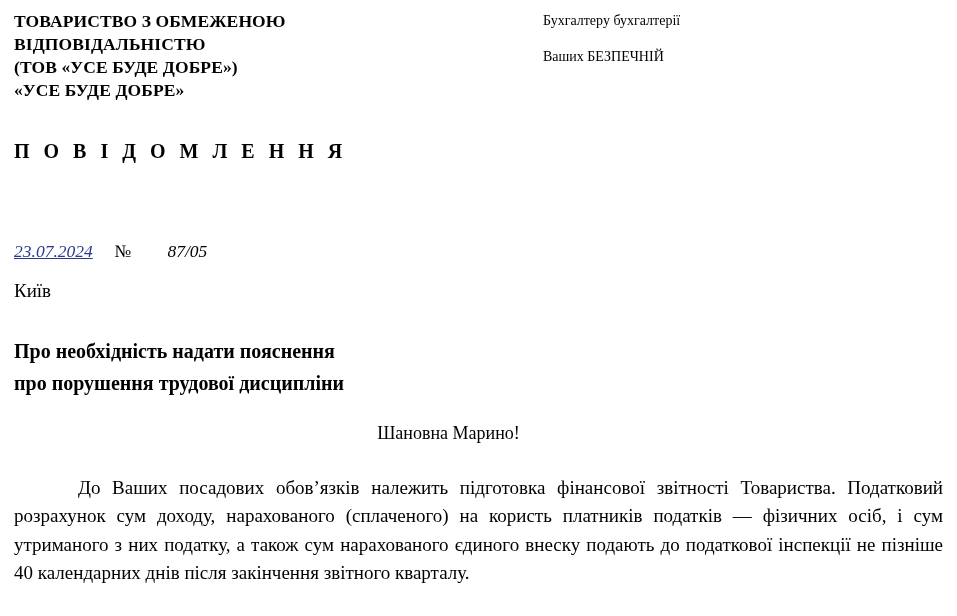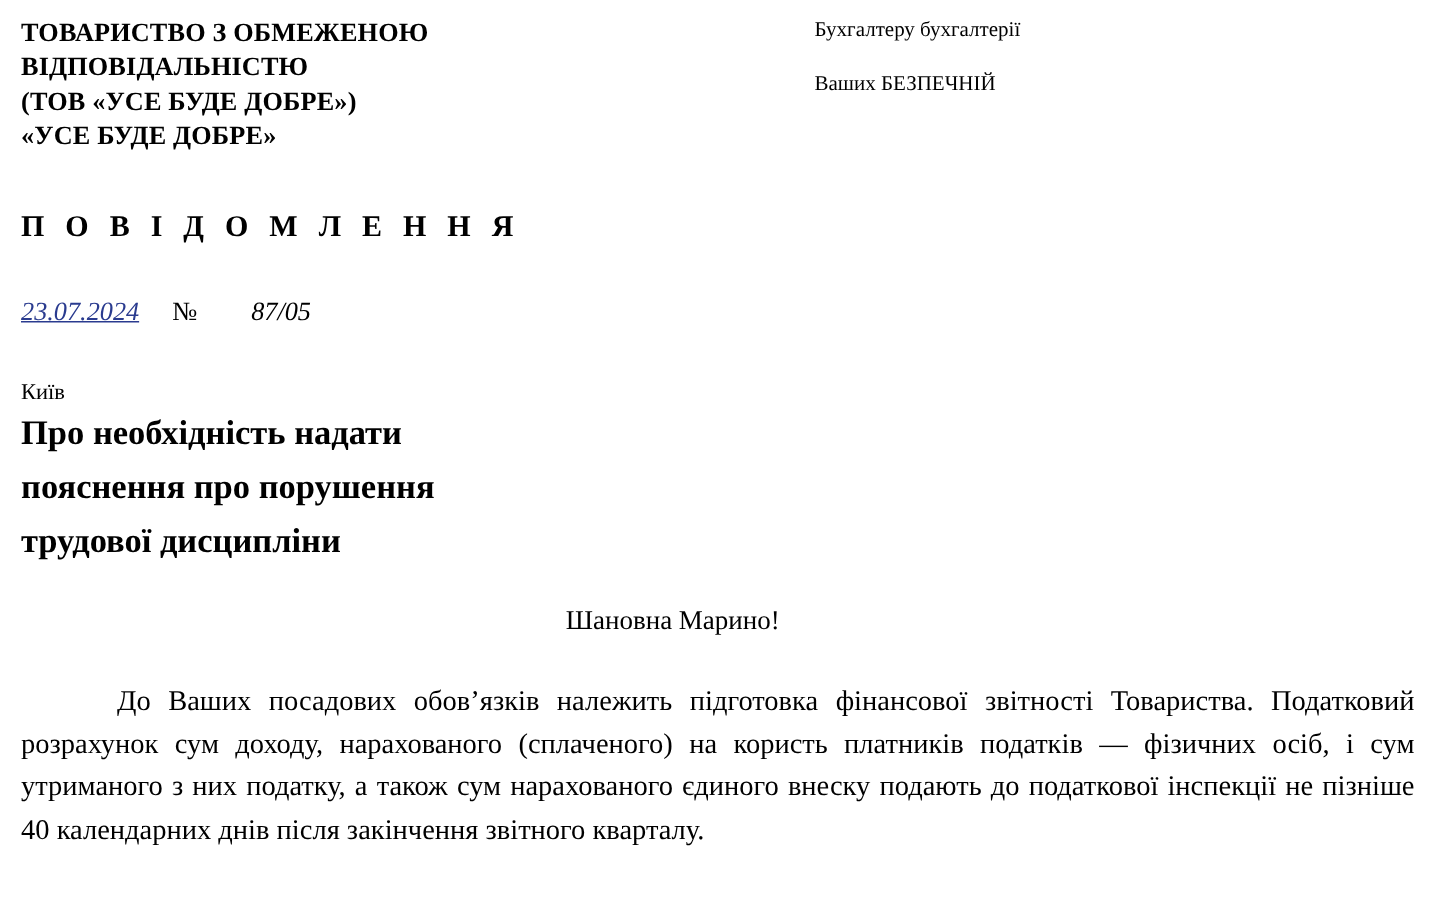--- a/index.html
+++ b/index.html
@@ -59,38 +59,40 @@
     margin-top: 34px;
     display: flex;
     align-items: baseline;
     font-size: 17.5px;
     font-style: italic;
   }
   .meta-date {
     color: #2a3b8f;
     text-decoration: underline;
     font-style: italic;
+    margin-top: 44px;
   }
   .meta-nosign {
     margin-left: 22px;
     font-style: normal;
     color: #000;
   }
   .meta-number {
     margin-left: 36px;
     color: #000000;
     font-style: italic;
   }
   .city {
-    margin-top: 36px;
-    font-size: 15px;
+    margin-top: 18px;
+    font-size: 19px;
   }
   .subject {
+    margin-top: 34px;
     font-weight: bold;
-    font-size: 23px;
+    font-size: 20px;
     line-height: 1.56;
     width: 340px;
   }
   .salutation {
     margin-top: 24px;
     text-align: center;
     font-size: 18px;
     padding-right: 60px;
   }
   .body-text {

